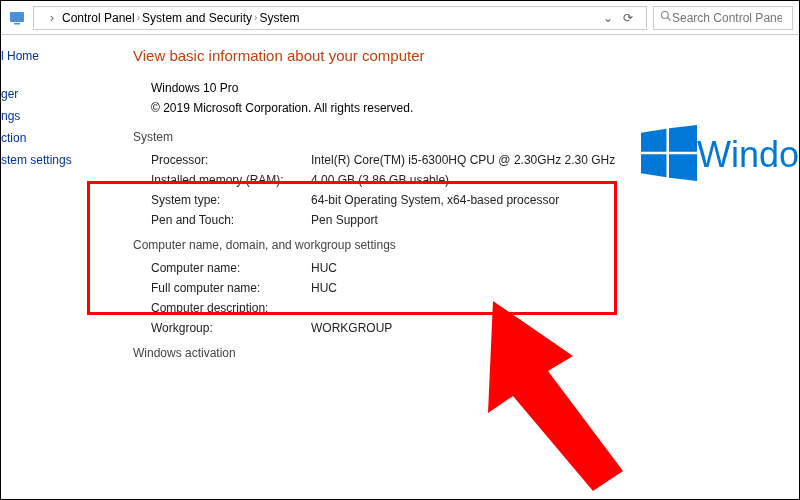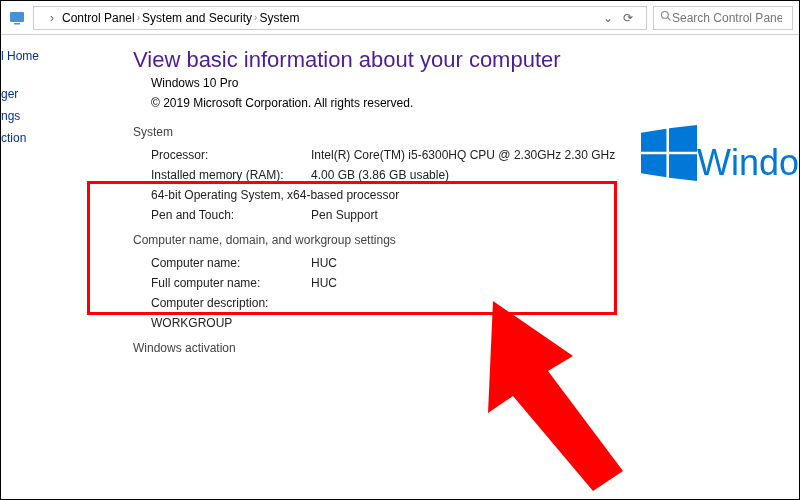--- a/index.html
+++ b/index.html
@@ -8,28 +8,28 @@
   .topbar .spacer { flex: 1; }
   .crumbs { display: flex; align-items: center; gap: 2px; font-size: 12px; }
   .crumbs .sep { color: #888; font-size: 10px; }
   .iconbtn { width: 20px; height: 20px; display: flex; align-items: center; justify-content: center; color: #666; }
   .searchbox { display: flex; align-items: center; border: 1px solid #ccc; height: 24px; padding: 0 6px; min-width: 140px; }
   .searchbox input { border: none; outline: none; font-size: 12px; width: 110px; color: #888; }
   .body { display: flex; height: calc(100% - 34px); }
   .sidebar { width: 92px; padding: 10px 0 0 0; }
   .sidebar a { display: block; color: #003399; font-size: 12px; padding: 4px 0 4px 0; text-decoration: none; }
   .main { flex: 1; padding: 12px 0 0 40px; position: relative; }
-  h1.page { color: #4c1d95; font-weight: 400; font-size: 22px; }
+  h1.page { color: #c2410c; font-weight: 400; font-size: 15px; margin-bottom: 14px; }
   .section-title { color: #444; font-size: 12px; margin: 4px 0 6px 0; }
   .indent { padding-left: 18px; }
   .row { display: flex; font-size: 12px; padding: 3px 0; }
   .row .label { width: 160px; color: #222; }
   .row .value { color: #222; text-align: right; }
   .redbox { position: absolute; border: 3px solid #ff0000; pointer-events: none; }
-  .winlogo { position: absolute; right: 0; top: 90px; display: flex; align-items: flex-end; }
+  .winlogo { position: absolute; right: 0; top: 90px; display: flex; align-items: center; }
   .wintext { color: #0078d7; font-size: 36px; font-weight: 300; }
   .arrow { position: absolute; }
   .pill { border:1px solid #ccc; height:24px; display:flex; align-items:center; padding:0 8px; flex:1; }
 </style>
 </head>
 <body>
 
 <div class="topbar">
   <span class="iconbtn">
     <svg width="16" height="16" viewBox="0 0 16 16">
@@ -62,20 +62,21 @@
 </div>
 
 <div class="body">
 
   <div class="sidebar">
     <a href="#">l Home</a>
     <div style="height:16px"></div>
     <a href="#">ger</a>
     <a href="#">ngs</a>
     <a href="#">ction</a>
+    <a href="#">stem settings</a>
   </div>
 
   <div class="main">
     <h1 class="page">View basic information about your computer</h1>
 
     <div class="indent">
       <div class="row">
           <span>Windows 10 Pro</span>
         </div>
       <div class="row">
@@ -88,20 +89,21 @@
     <div class="indent">
       <div class="row">
           <span class="label">Processor:</span>
           <span class="value">Intel(R) Core(TM) i5-6300HQ CPU @ 2.30GHz   2.30 GHz</span>
         </div>
       <div class="row">
           <span class="label">Installed memory (RAM):</span>
           <span class="value">4.00 GB (3.86 GB usable)</span>
         </div>
       <div class="row">
+          <span class="label">System type:</span>
           <span class="value">64-bit Operating System, x64-based processor</span>
         </div>
       <div class="row">
           <span class="label">Pen and Touch:</span>
           <span class="value">Pen Support</span>
         </div>
     </div>
 
     <div style="height:4px"></div>
     <div class="section-title">Computer name, domain, and workgroup settings</div>
@@ -112,20 +114,21 @@
         </div>
       <div class="row">
           <span class="label">Full computer name:</span>
           <span class="value">HUC</span>
         </div>
       <div class="row">
           <span class="label">Computer description:</span>
           <span class="value"></span>
         </div>
       <div class="row">
+          <span class="label">Workgroup:</span>
           <span class="value">WORKGROUP</span>
         </div>
     </div>
 
     <div style="height:4px"></div>
     <div class="section-title">Windows activation</div>
 
     <div class="winlogo">
       <span>
         <svg width="56" height="56" viewBox="0 0 88 88">

